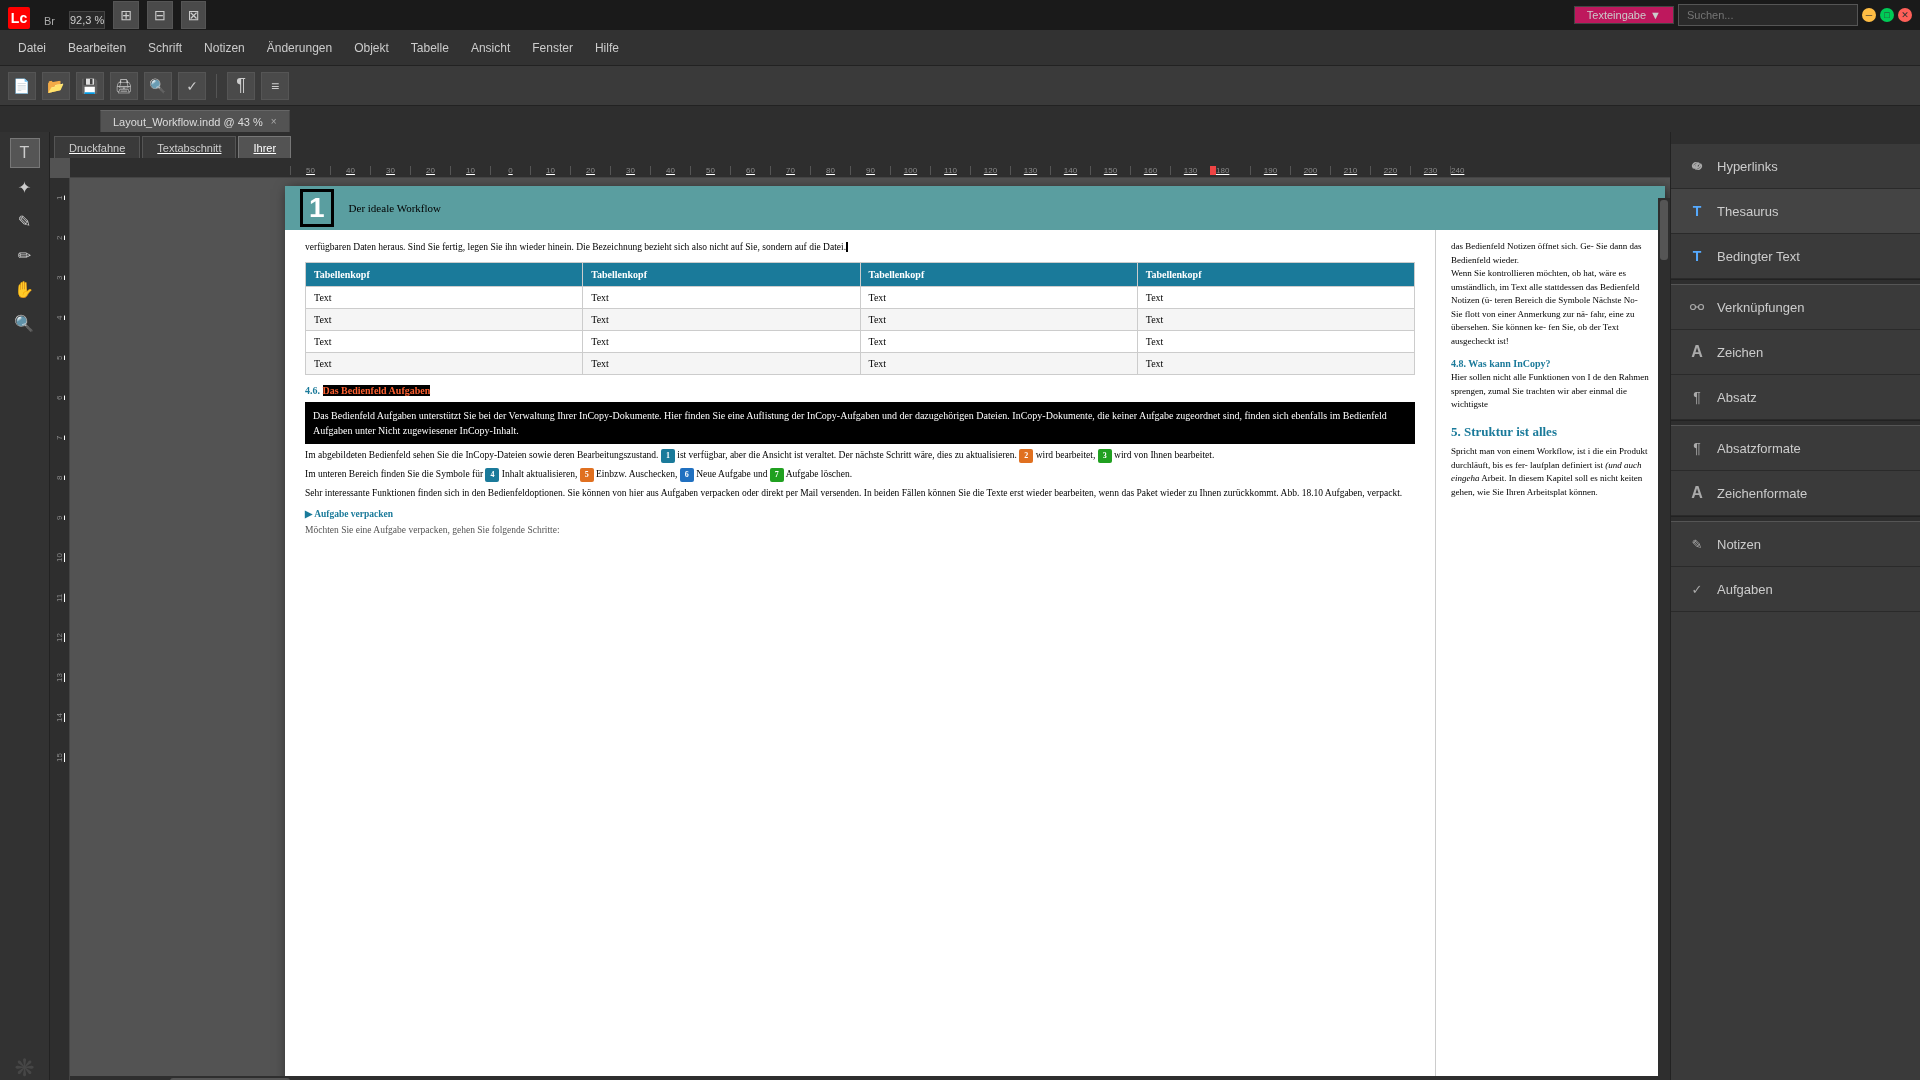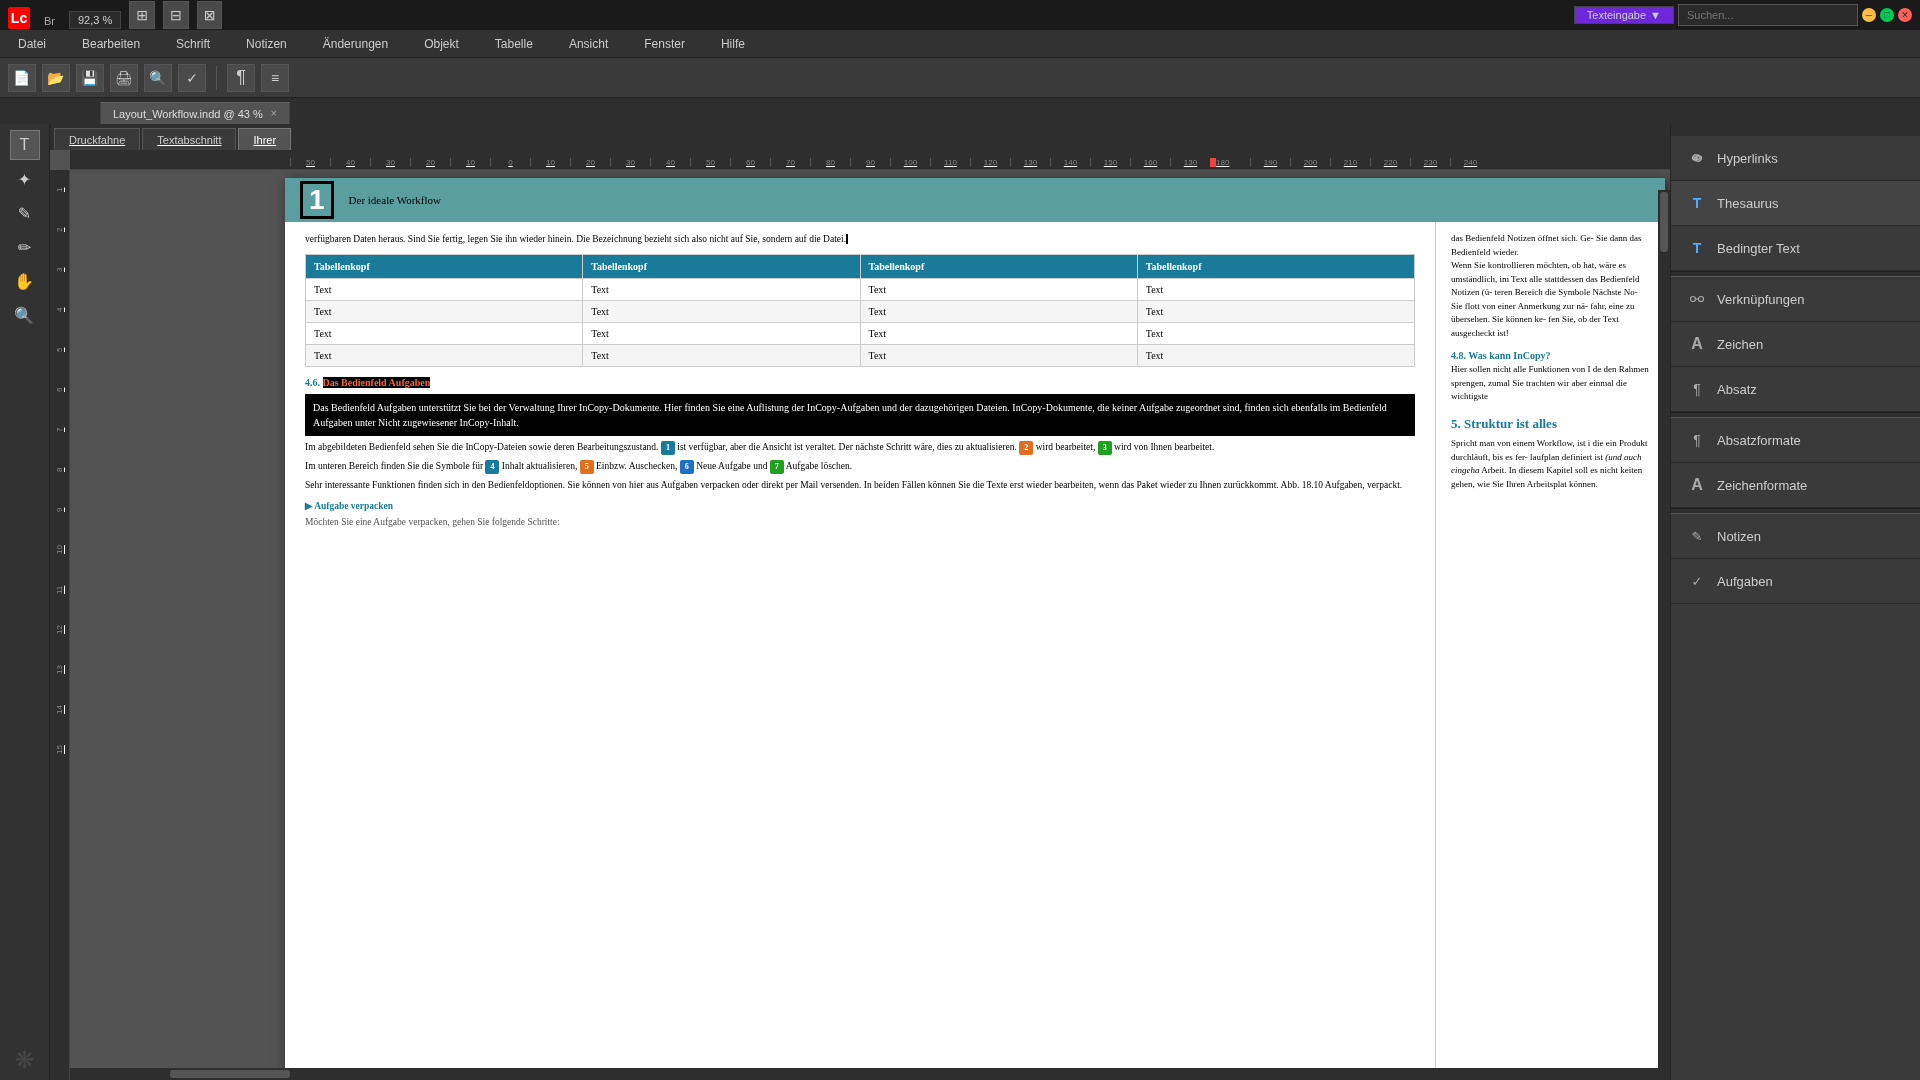--- a/index.html
+++ b/index.html
@@ -3,31 +3,31 @@
   <meta charset="utf-8">
   <style>
     * { margin: 0; padding: 0; box-sizing: border-box; }
     body { width: 1920px; height: 1080px; overflow: hidden; font-family: Arial, sans-serif; background: #535353; font-size: 12px; color: #fff; }
 
     
     #title-bar { height: 30px; background: #1a1a1a; display: flex; align-items: center; justify-content: space-between; padding: 0 8px; }
     #title-bar-left { display: flex; align-items: flex-end; gap: 8px; }
     .app-logo { width: 22px; height: 22px; background: #ff0000; color: #fff; font-size: 14px; font-weight: bold; display: flex; align-items: center; justify-content: center; border-radius: 2px; }
     .title-btn { color: #aaa; font-size: 11px; padding: 2px 6px; cursor: pointer; border: none; background: transparent; }
-    .zoom-display { background: #2a2a2a; color: #ccc; padding: 2px 8px; font-size: 11px; border: 1px solid #444; }
+    .zoom-display { background: #2a2a2a; color: #ccc; padding: 2px 0; font-size: 11px; border: 1px solid #444; }
     #title-bar-right { display: flex; align-items: center; gap: 4px; }
     .win-btn { width: 14px; height: 14px; border-radius: 50%; display: flex; align-items: center; justify-content: center; font-size: 9px; color: #333; cursor: pointer; }
     .win-btn.min { background: #ffbd44; }
     .win-btn.max { background: #00ca56; }
     .win-btn.close { background: #ff6059; }
-    .texteingabe-dropdown { background: #6d28d9; color: #ccc; padding: 2px 12px; font-size: 11px; border: 1px solid #444; display: flex; align-items: center; gap: 4px; }
+    .texteingabe-dropdown { background: #be185d; color: #ccc; padding: 2px 12px; font-size: 11px; border: 1px solid #444; display: flex; align-items: center; gap: 4px; }
     .search-box { width: 180px; height: 22px; background: #2a2a2a; border: 1px solid #555; color: #ccc; padding: 2px 8px; font-size: 11px; }
 
     
-    #menu-bar { height: 28px; background: #323232; display: flex; align-items: center; padding: 12px 8px; gap: 16px; border-bottom: 1px solid #222; }
+    #menu-bar { height: 36px; background: #323232; display: flex; align-items: center; padding: 12px 8px; gap: 2px; border-bottom: 1px solid #222; }
     .menu-item { color: #ccc; padding: 4px 10px; font-size: 12px; cursor: pointer; }
 
     
     #toolbar { height: 40px; background: #3a3a3a; display: flex; align-items: center; padding: 0 8px; gap: 6px; border-bottom: 1px solid #222; }
     .toolbar-btn { width: 28px; height: 28px; background: #4a4a4a; border: 1px solid #555; color: #ccc; display: flex; align-items: center; justify-content: center; cursor: pointer; font-size: 14px; }
     .toolbar-separator { width: 1px; height: 24px; background: #555; margin: 0 4px; }
 
     
     #tab-bar { height: 26px; background: #2e2e2e; display: flex; align-items: flex-end; padding: 0 50px; }
     .doc-tab { height: 22px; background: #535353; color: #ddd; padding: 0 12px; display: flex; align-items: center; gap: 8px; font-size: 11px; cursor: pointer; border-top: 1px solid #666; border-right: 1px solid #444; border-left: 1px solid #444; }
@@ -190,21 +190,21 @@
             <span style="width:40px;text-align:center;border-left:1px solid #555;">140</span>
             <span style="width:40px;text-align:center;border-left:1px solid #555;">150</span>
             <span style="width:40px;text-align:center;border-left:1px solid #555;">160</span>
             <span style="width:40px;text-align:center;border-left:1px solid #555;">130</span>
             <span style="width:40px;border-left:6px solid #ef4444;">180</span>
             <span style="width:40px;text-align:center;border-left:1px solid #555;">190</span>
             <span style="width:40px;text-align:center;border-left:1px solid #555;">200</span>
             <span style="width:40px;text-align:center;border-left:1px solid #555;">210</span>
             <span style="width:40px;text-align:center;border-left:1px solid #555;">220</span>
             <span style="width:40px;text-align:center;border-left:1px solid #555;">230</span>
-            <span style="width:40px;text-align:center;border-left:1px solid #555;">240</span>
+            <span style="width:40px;border-left:1px solid #555;">240</span>
           </div>
         </div>
 
         <div style="flex:1;position:relative;overflow:hidden;background:#535353;">
 
           <div style="position:absolute;top:8px;left:215px;right:5px;bottom:5px;background:#fff;box-shadow:3px 3px 12px rgba(0,0,0,0.6);">
 
             <div style="background:#5a9ea0;height:44px;display:flex;align-items:center;padding:0 15px;">
               <div style="background:#5a9ea0;border:3px solid #000;padding:2px 6px;">
                 <span style="color:#fff;font-size:28px;font-weight:bold;line-height:1;">1</span>

